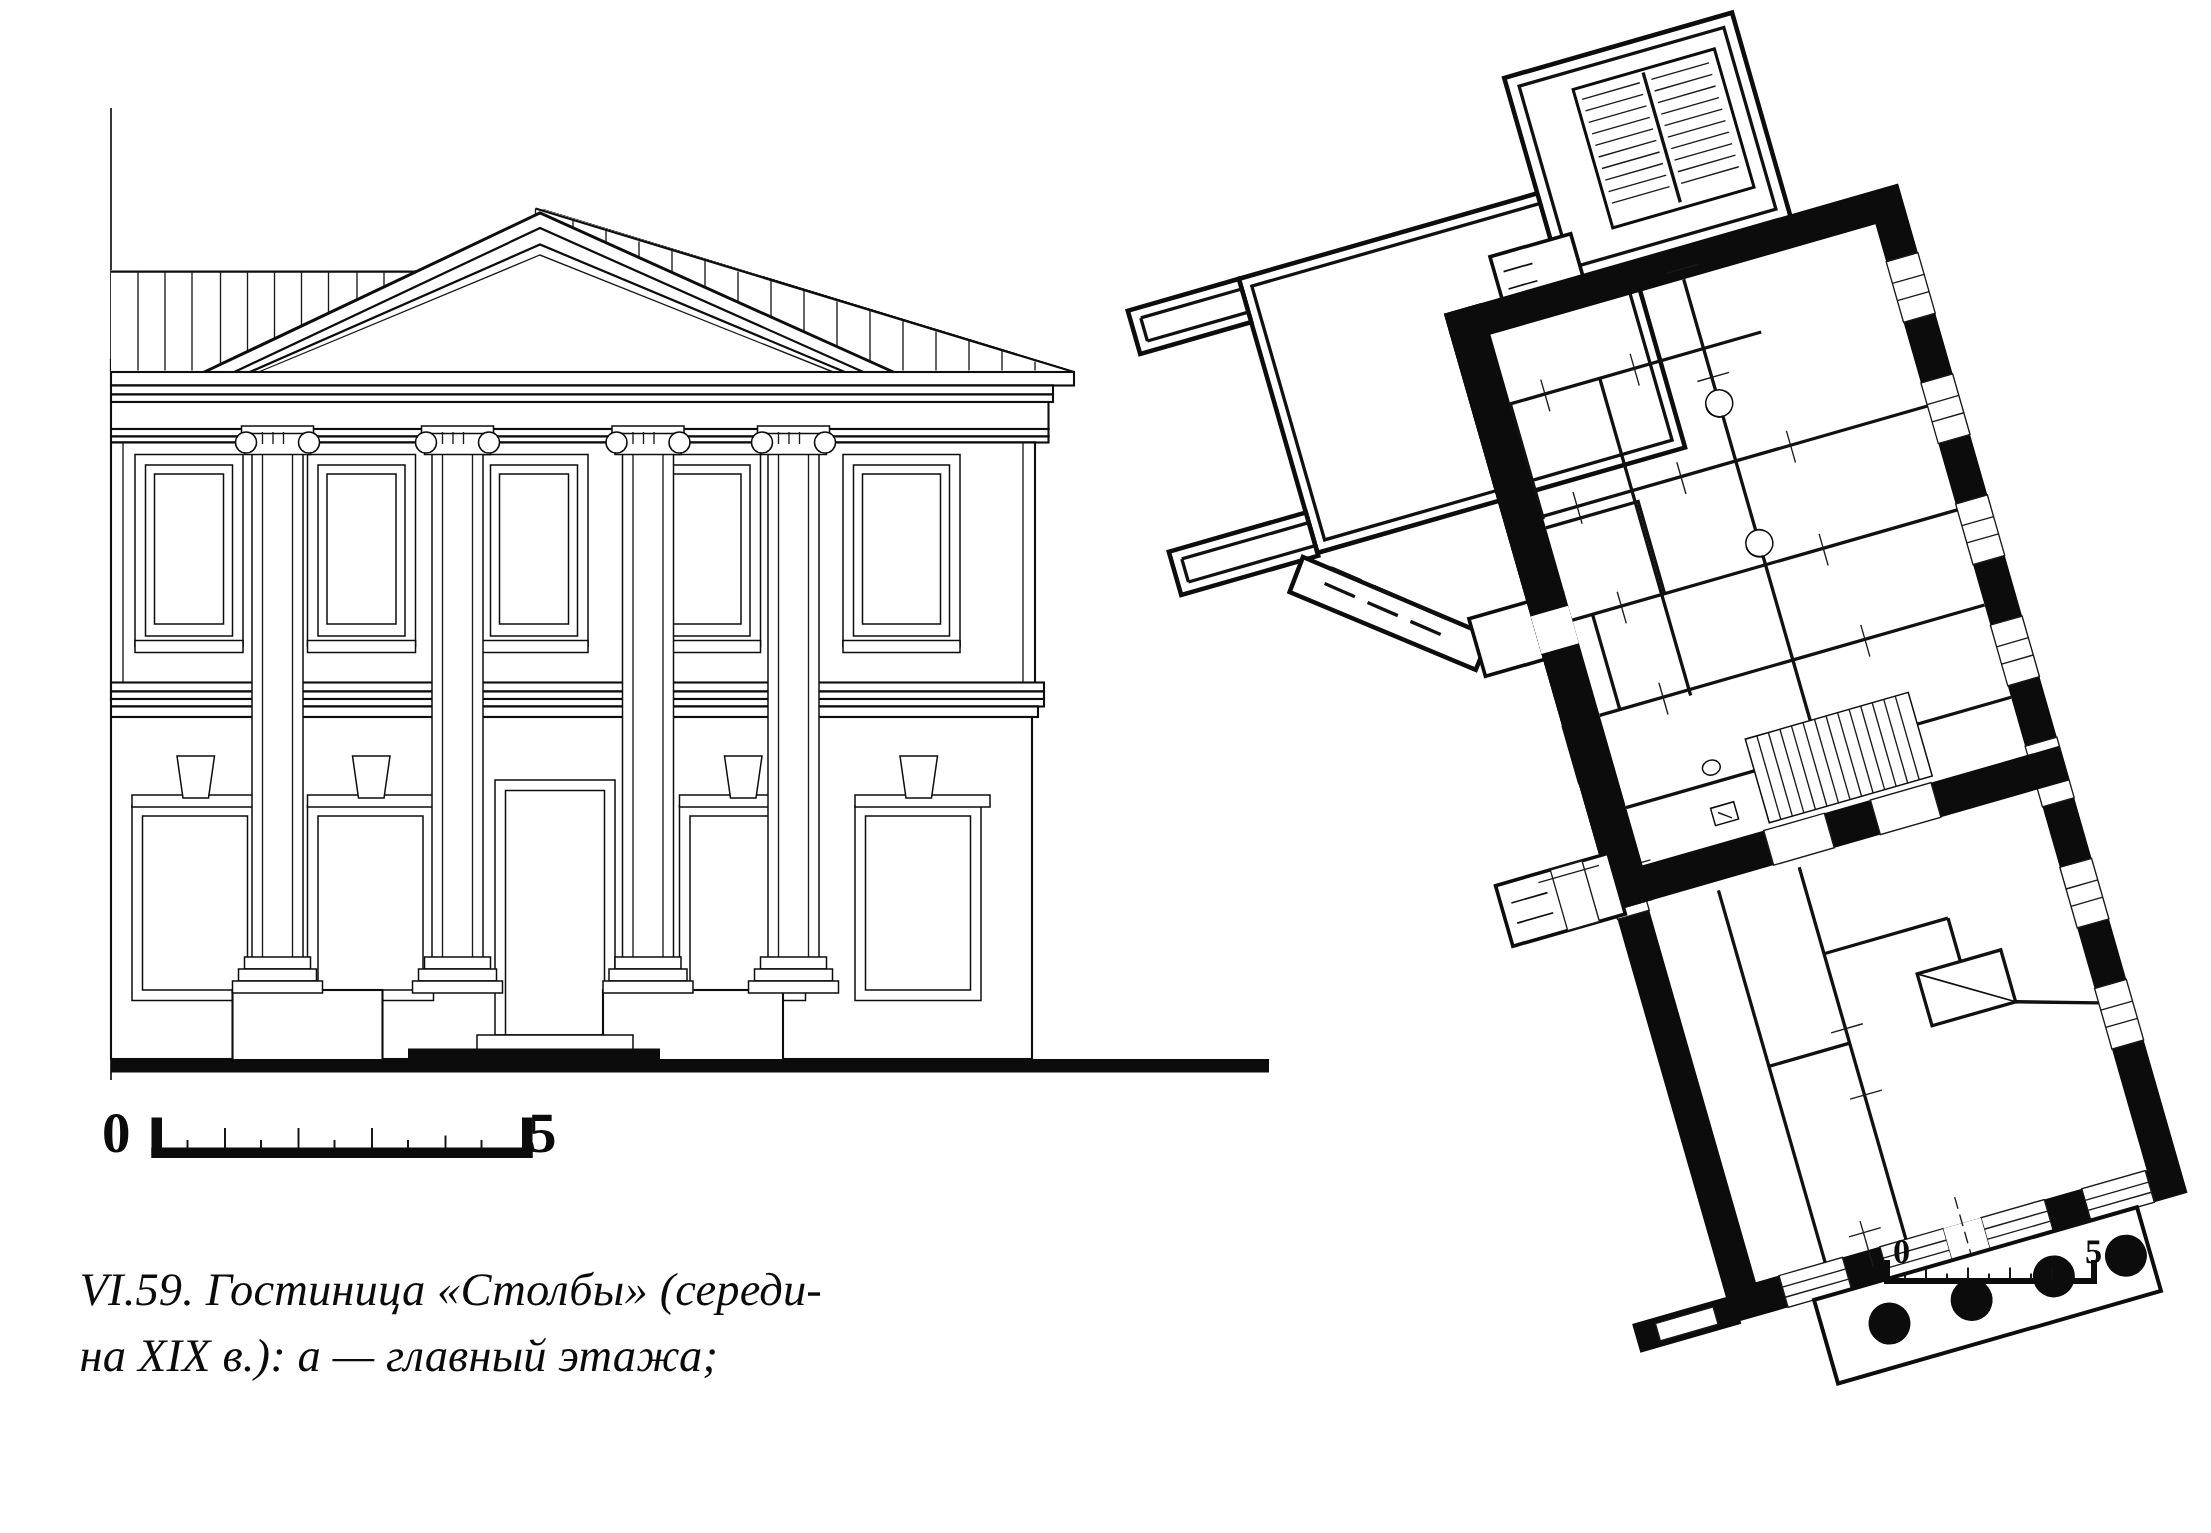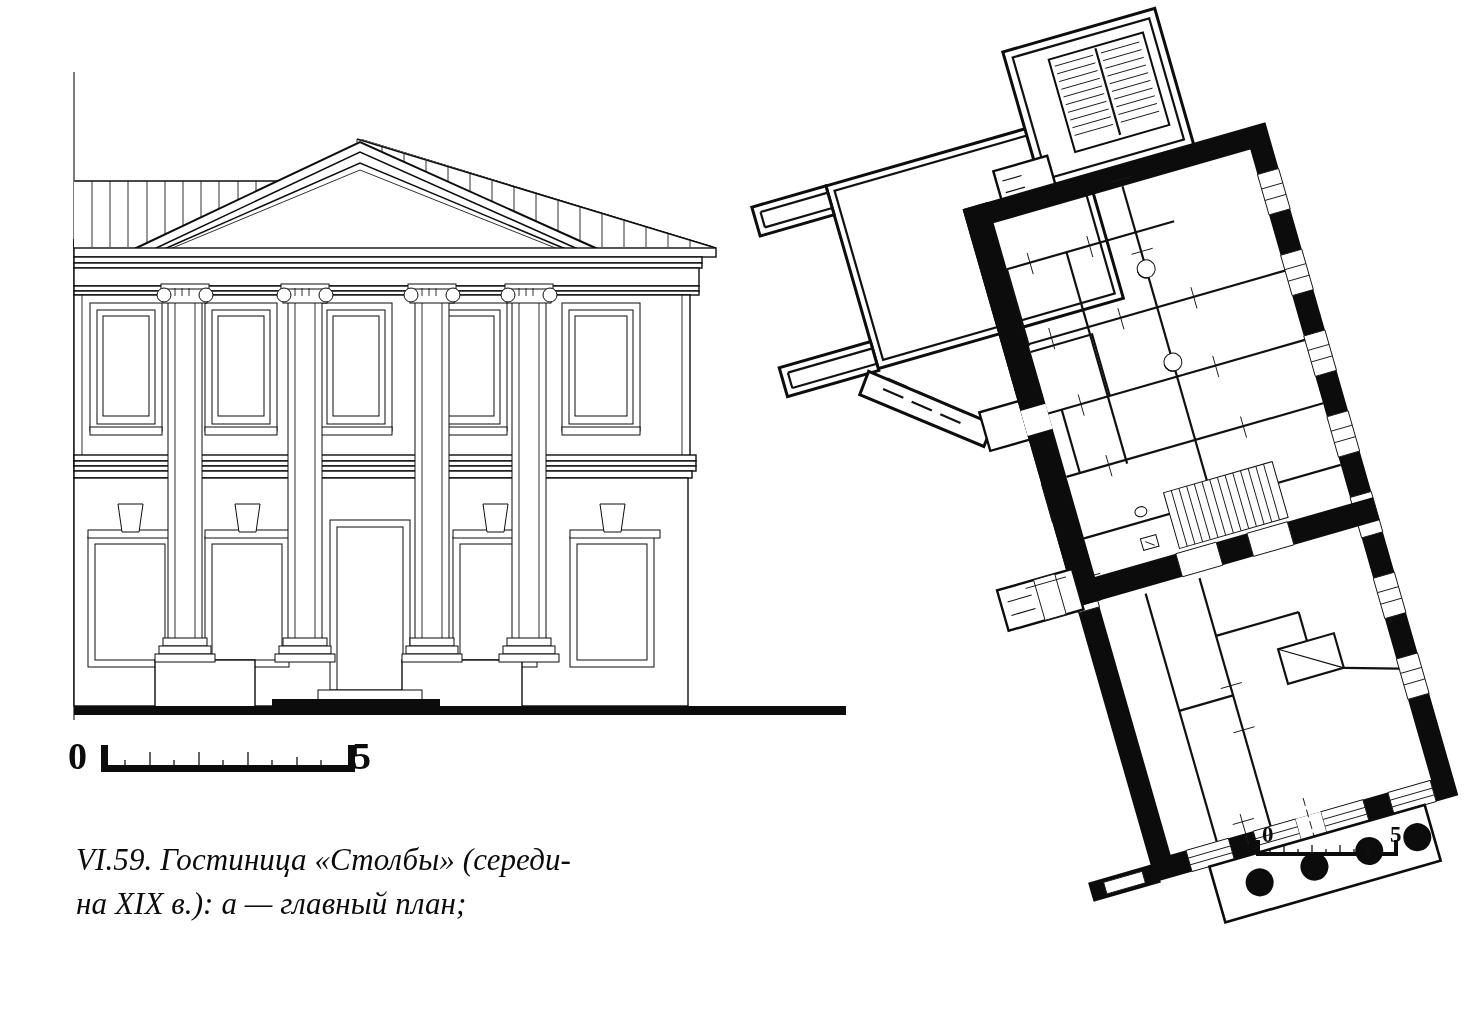--- a/index.html
+++ b/index.html
@@ -31,21 +31,21 @@
   .ln-hair   { fill: none; stroke: #1a1a1a; stroke-width: 0.9; }
   .ln-tick   { fill: none; stroke: #121212; stroke-width: 1.3; }
   .fill-blk  { fill: #0c0c0c; stroke: none; }
   .fill-wht  { fill: #ffffff; stroke: #0d0d0d; stroke-width: 1.4; }
   .fill-wht-thin { fill: #ffffff; stroke: #0d0d0d; stroke-width: 1.0; }
   .no-stroke-wht { fill:#ffffff; stroke:none; }
 
   
   #caption {
     position: absolute;
-    left: 76px;
+    left: 53px;
     top: 838px;
     width: 700px;
     font-family: "Liberation Serif", serif;
     font-style: italic;
     font-size: 31px;
     line-height: 1.42;
     color: #0b0b0b;
     letter-spacing: 0.1px;
   }
   #caption .cap-line { display: block; white-space: pre; }
@@ -665,16 +665,16 @@
   </svg>
 
   <div class="scale-num" id="scaleL-0">0</div>
   <div class="scale-num" id="scaleL-5">5</div>
 
   <div class="scale-num" id="scaleR-0">0</div>
   <div class="scale-num" id="scaleR-5">5</div>
 
   <div id="caption">
     <span class="cap-line">VI.59. Гостиница «Столбы» (середи-</span>
-    <span class="cap-line">на XIX в.): а — главный план;</span>
+    <span class="cap-line">на XIX в.): а — главный этажа;</span>
   </div>
 
 </div>
 
 </body></html>

